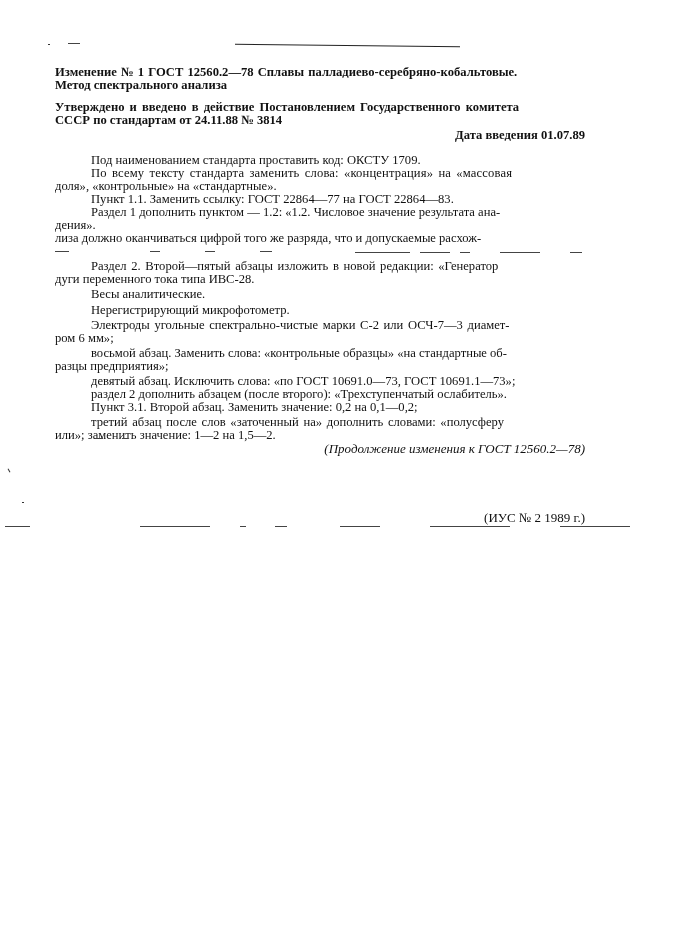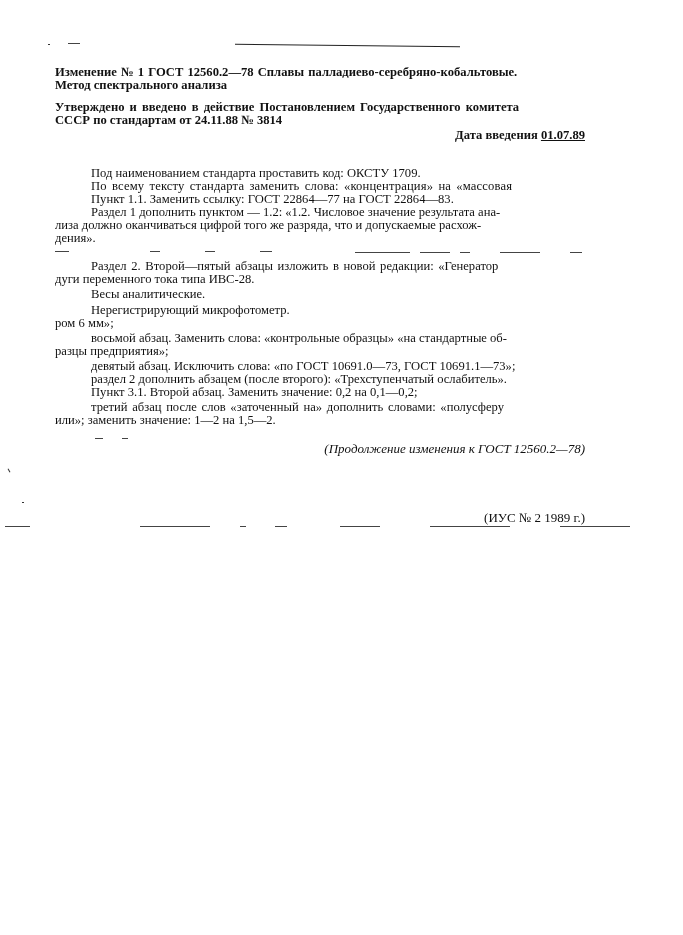--- a/index.html
+++ b/index.html
@@ -14,21 +14,21 @@
   .speck { position: absolute; width: 2px; height: 1px; background: #333; }
 
   .block { position: absolute; left: 55px; width: 530px; }
   .bold { font-weight: bold; }
   .line { font-size: 12.6px; line-height: 13px; white-space: nowrap; }
   .para { font-size: 12.6px; line-height: 12.5px; }
   .indent { text-indent: 36px; }
   .right { text-align: right; }
   .center { text-align: right; }
   .italic { font-style: italic; }
-  .underline { text-decoration: underline; }
+  .underline { }
   .wide { letter-spacing: 0.15px; word-spacing: 2px; }
 </style>
 </head>
 <body>
 
 <div class="page">
 
   <div class="speck" style="left:48px;top:44px;"></div>
   <div class="dash" style="left:68px;top:43px;width:12px;"></div>
   <div class="rule" style="left:235px;top:45px;width:225px;transform:rotate(0.6deg);"></div>
@@ -41,44 +41,46 @@
   <div class="block bold" style="top:101px;">
     <div class="line" style="word-spacing:2px;">Утверждено и введено в действие Постановлением Государственного  комитета</div>
     <div class="line">СССР по стандартам от 24.11.88 № 3814</div>
   </div>
 
   <div class="block bold right line" style="top:129px;">
     <span>Дата введения</span>
     <span class="underline">01.07.89</span>
   </div>
 
-  <div class="block para" style="top:167px;">
+  <div class="block para" style="top:154px;">
     <div class="line indent">Под наименованием стандарта проставить код: ОКСТУ 1709.</div>
     <div class="line indent wide">По всему тексту стандарта заменить слова:  «концентрация» на «массовая</div>
+    <div class="line">доля», «контрольные» на «стандартные».</div>
     <div class="line indent">Пункт 1.1. Заменить ссылку: ГОСТ 22864—77 на ГОСТ 22864—83.</div>
     <div class="line indent">Раздел 1 дополнить пунктом — 1.2: «1.2. Числовое значение результата ана-</div>
+    <div class="line">дения».</div>
     <div class="line">лиза должно оканчиваться цифрой того же разряда, что и допускаемые расхож-</div>
-    <div class="line">дения».</div>
   </div>
 
   <div class="dash" style="left:55px;top:251px;width:14px;"></div>
   <div class="dash" style="left:150px;top:251px;width:10px;"></div>
   <div class="dash" style="left:205px;top:251px;width:10px;"></div>
   <div class="dash" style="left:260px;top:251px;width:12px;"></div>
   <div class="dash" style="left:355px;top:252px;width:55px;"></div>
   <div class="dash" style="left:420px;top:252px;width:30px;"></div>
   <div class="dash" style="left:460px;top:252px;width:10px;"></div>
   <div class="dash" style="left:500px;top:252px;width:40px;"></div>
   <div class="dash" style="left:570px;top:252px;width:12px;"></div>
 
   <div class="block para" style="top:260px;">
     <div class="line indent" style="word-spacing:1.5px;">Раздел 2. Второй—пятый абзацы изложить в новой редакции: «Генератор</div>
     <div class="line">дуги переменного тока типа ИВС-28.</div>
     <div class="line indent" style="margin-top:2px;">Весы аналитические.</div>
     <div class="line indent" style="margin-top:3px;">Нерегистрирующий микрофотометр.</div>
+    <div class="line indent" style="margin-top:2px;word-spacing:1.5px;">Электроды угольные спектрально-чистые марки С-2 или ОСЧ-7—3 диамет-</div>
     <div class="line">ром 6 мм»;</div>
     <div class="line indent" style="margin-top:2px;">восьмой абзац. Заменить слова: «контрольные образцы» «на стандартные об-</div>
     <div class="line">разцы предприятия»;</div>
     <div class="line indent" style="margin-top:2px;">девятый абзац. Исключить слова: «по ГОСТ 10691.0—73, ГОСТ 10691.1—73»;</div>
     <div class="line indent">раздел 2 дополнить абзацем (после второго): «Трехступенчатый ослабитель».</div>
     <div class="line indent">Пункт 3.1. Второй абзац. Заменить значение: 0,2 на 0,1—0,2;</div>
     <div class="line indent" style="margin-top:2px;word-spacing:1.5px;">третий абзац после слов «заточенный на» дополнить  словами: «полусферу</div>
     <div class="line">или»; заменить значение: 1—2 на 1,5—2.</div>
   </div>
 

